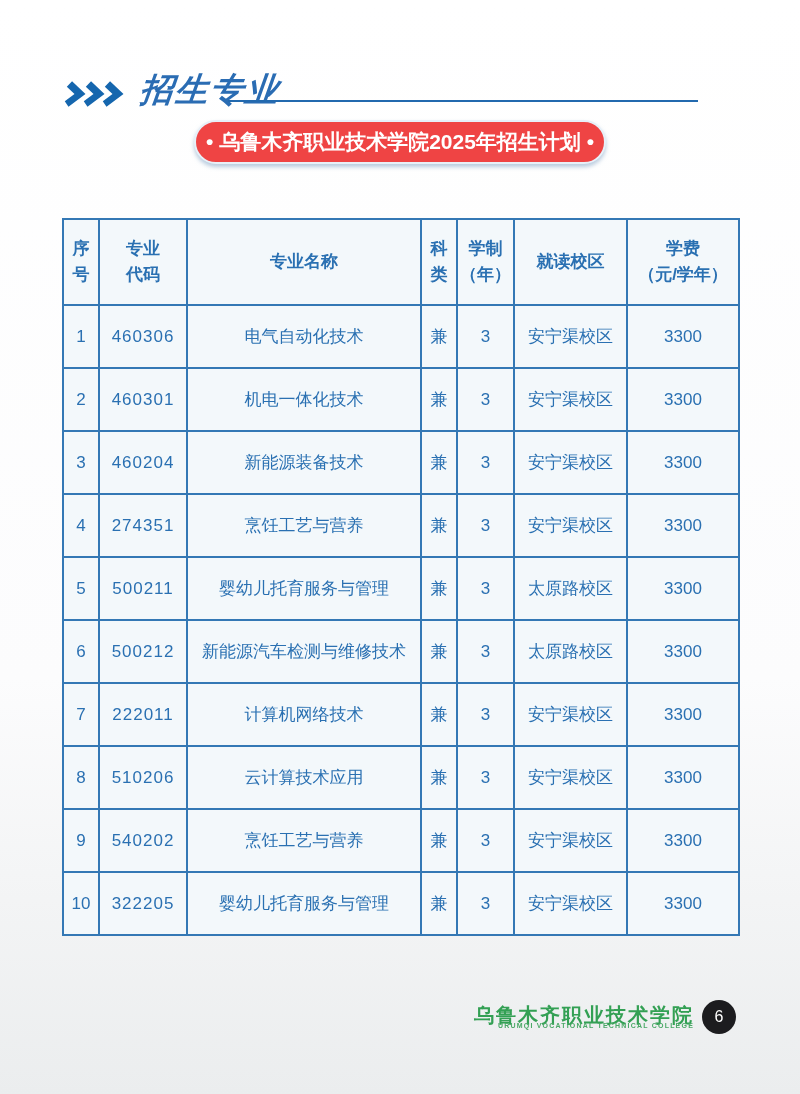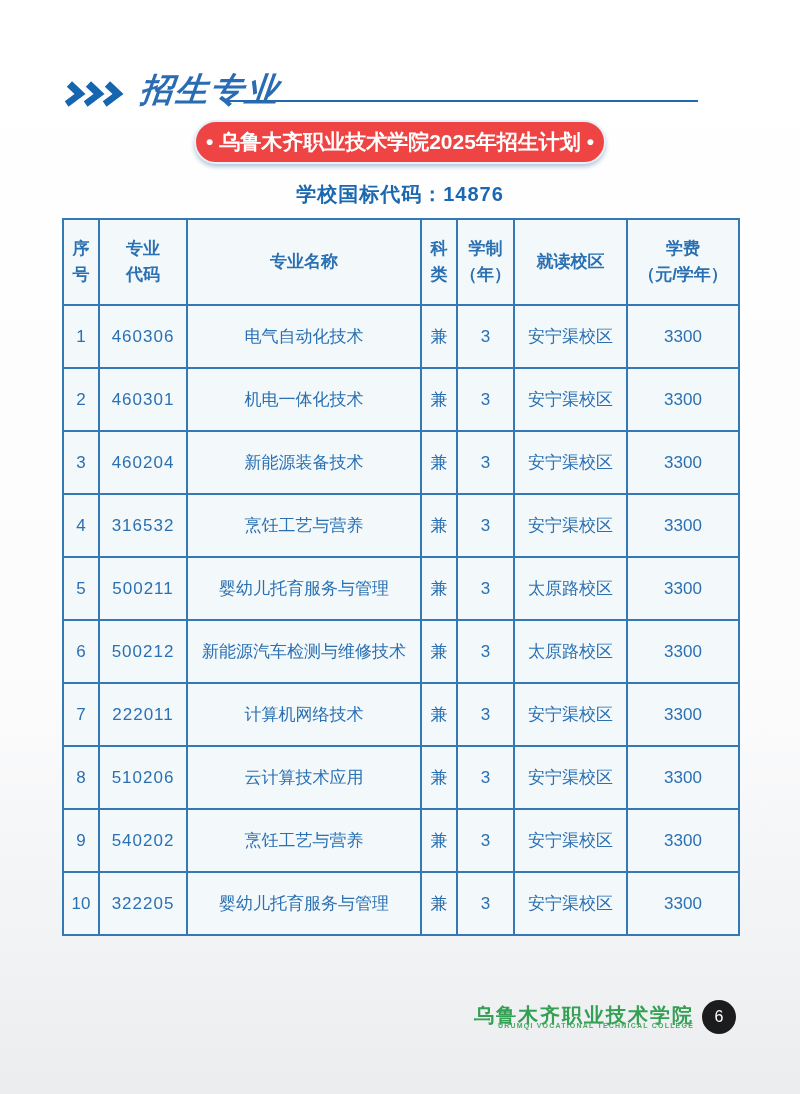--- a/index.html
+++ b/index.html
@@ -92,21 +92,20 @@
           <path d="M42 4 L54 14 L42 24"></path>
         </g>
       </svg>
     </span>
     <span class="section-title">招生专业</span>
   </div>
   <div class="header-rule"></div>
 
   <div class="banner">• 乌鲁木齐职业技术学院2025年招生计划 •</div>
 
-  <div class="school-code">学校国标代码：14876</div>
 
   <table class="plan">
     <colgroup>
       <col style="width:36px">
         <col style="width:88px">
         <col style="width:234px">
       <col style="width:36px">
         <col style="width:57px">
         <col style="width:113px">
         <col style="width:112px">
@@ -150,21 +149,21 @@
       <td class="c-no">3</td>
       <td class="c-code">460204</td>
       <td class="c-name">新能源装备技术</td>
       <td class="c-cat">兼</td>
       <td class="c-years">3</td>
       <td class="c-campus">安宁渠校区</td>
       <td class="c-fee">3300</td>
     </tr>
         <tr>
       <td class="c-no">4</td>
-      <td class="c-code">316532</td>
+      <td class="c-code">274351</td>
       <td class="c-name">烹饪工艺与营养</td>
       <td class="c-cat">兼</td>
       <td class="c-years">3</td>
       <td class="c-campus">安宁渠校区</td>
       <td class="c-fee">3300</td>
     </tr>
         <tr>
       <td class="c-no">5</td>
       <td class="c-code">500211</td>
       <td class="c-name">婴幼儿托育服务与管理</td>

